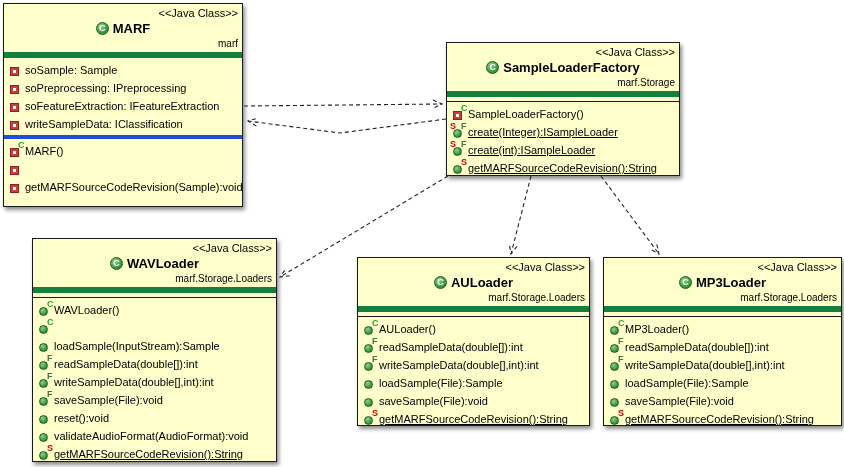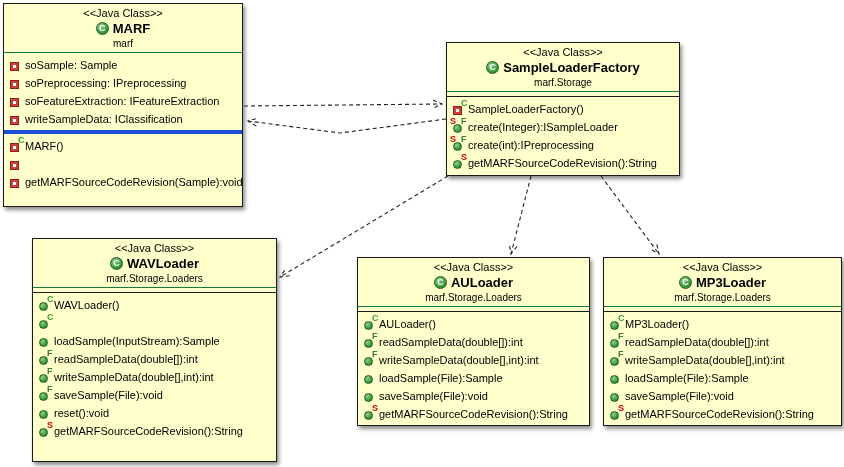--- a/index.html
+++ b/index.html
@@ -6,41 +6,41 @@
   .canvas{
     position:relative;width:844px;height:467px;background:#fff;overflow:hidden;
     font-family:"Liberation Sans",sans-serif;color:#000;
   }
   .uml-class{
     position:absolute;background:#ffffcc;border:1px solid #1a1a1a;
     box-shadow:2px 3px 4px rgba(0,0,0,0.45);
     display:flex;flex-direction:column;box-sizing:border-box;
   }
   .title{
-    text-align:center;padding:3px 4px 2px;border-bottom:1px solid #15803d;
+    text-align:right;padding:3px 4px 2px;border-bottom:6px solid #15803d;
   }
   .stereo{font-size:11px;line-height:13px;}
   .cname{
     display:flex;align-items:center;justify-content:center;gap:4px;
     font-size:13px;font-weight:bold;line-height:17px;
   }
   .cicon{
     display:inline-flex;align-items:center;justify-content:center;
     width:13px;height:13px;border-radius:50%;flex:none;
     background:radial-gradient(circle at 35% 30%, #8fd08f 0%, #3c9c3c 60%, #267826 100%);
     border:1px solid #1c5c1c;box-sizing:border-box;
   }
   .cicon-letter{font-size:9px;font-weight:bold;color:#fff;line-height:1;}
   .pkg{font-size:10px;line-height:13px;}
   .empty-compartment{height:4px;border-bottom:1px solid #1a1a1a;flex:none;}
   .members{padding:3px 4px 2px;flex:1;}
   .fields-compartment{border-bottom:4px solid #1d4ed8;flex:none;}
   .member{display:flex;align-items:center;height:18px;white-space:nowrap;font-size:11px;}
   .mtext{line-height:14px;}
-  .u{}
+  .u{text-decoration:underline;}
   .mi{position:relative;width:15px;height:16px;flex:none;margin-right:2px;}
   .shape{position:absolute;left:2px;bottom:2px;box-sizing:border-box;}
   .shape.circle{
     width:9px;height:9px;border-radius:50%;
     background:radial-gradient(circle at 35% 30%, #8fd08f 0%, #3c9c3c 60%, #267826 100%);
     border:1px solid #1c5c1c;
   }
   .shape.square{
     width:9px;height:9px;background:#c84040;border:1px solid #8f1f1f;
   }
@@ -147,21 +147,21 @@
             <span class="sup supR sup-f">F</span>
           </span>
         <span class="mtext u">create(Integer):ISampleLoader</span>
       </div>
       <div class="member">
         <span class="mi">
             <span class="sup supL sup-s">S</span>
             <span class="shape circle"></span>
             <span class="sup supR sup-f">F</span>
           </span>
-        <span class="mtext u">create(int):IPreprocessing</span>
+        <span class="mtext u">create(int):ISampleLoader</span>
       </div>
       <div class="member">
         <span class="mi">
             <span class="shape circle"></span>
             <span class="sup supR sup-s">S</span>
           </span>
         <span class="mtext u">getMARFSourceCodeRevision():String</span>
       </div>
     </div>
   </div>
@@ -217,20 +217,26 @@
             <span class="shape circle"></span>
             <span class="sup supR sup-f">F</span>
           </span>
         <span class="mtext">saveSample(File):void</span>
       </div>
       <div class="member">
         <span class="mi">
             <span class="shape circle"></span>
           </span>
         <span class="mtext">reset():void</span>
+      </div>
+      <div class="member">
+        <span class="mi">
+            <span class="shape circle"></span>
+          </span>
+        <span class="mtext">validateAudioFormat(AudioFormat):void</span>
       </div>
       <div class="member">
         <span class="mi">
             <span class="shape circle"></span>
             <span class="sup supR sup-s">S</span>
           </span>
         <span class="mtext u">getMARFSourceCodeRevision():String</span>
       </div>
     </div>
   </div>

